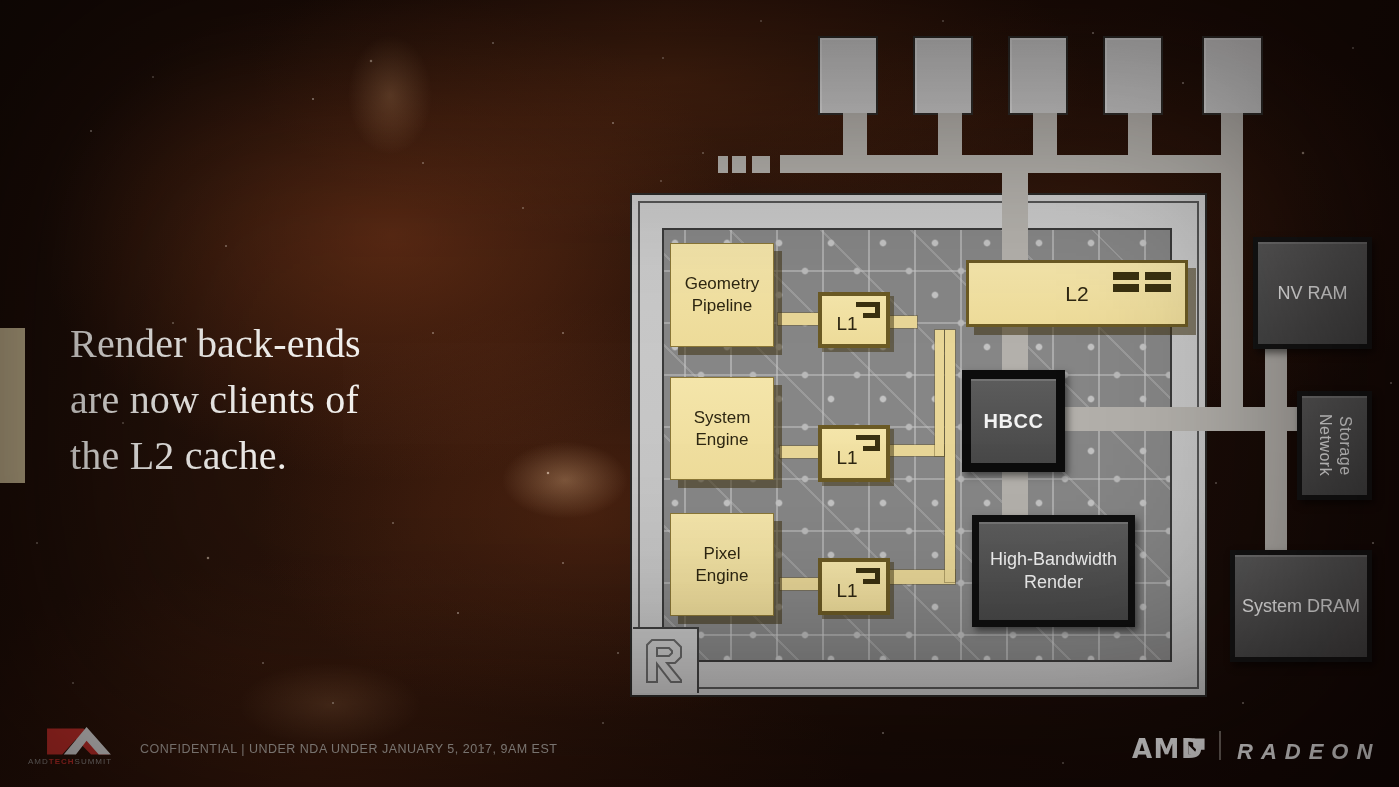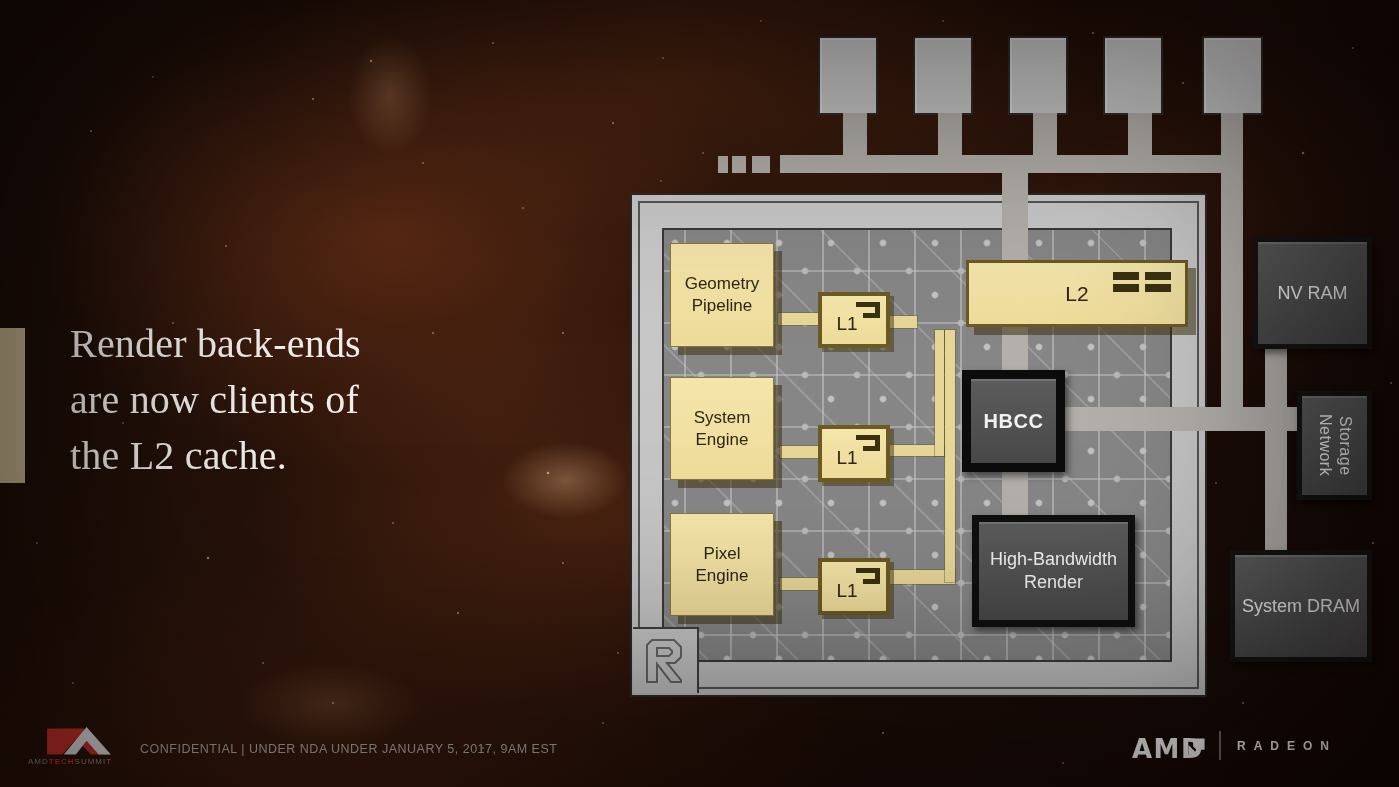--- a/index.html
+++ b/index.html
@@ -96,22 +96,22 @@
   
   .confidential { position:absolute; left:140px; top:742px; font-size:12.5px; letter-spacing:.5px; color:#b9b3ad; }
   .summit-logo { position:absolute; left:44px; top:724px; }
   .summit-text { position:absolute; left:28px; top:757px; width:106px; text-align:left;
     font-size:8px; letter-spacing:1px; color:#9b9795; }
   .summit-text .red { color:#d8352f; font-weight:bold; }
   .amd-word { position:absolute; left:1132px; top:734px; font-size:26px; font-weight:bold;
     letter-spacing:1.5px; color:#ffffff; font-family:"DejaVu Sans", sans-serif; }
   .amd-mark { position:absolute; left:1187px; top:737px; }
   .brand-divider { position:absolute; left:1219px; top:731px; width:2px; height:29px; background:rgba(195,189,180,.55); }
-  .radeon-word { position:absolute; left:1237px; top:739px; font-size:12px; font-weight:bold;
-    letter-spacing:8px; color:#ffffff; }
+  .radeon-word { position:absolute; left:1237px; top:739px; font-size:22px; font-weight:bold;
+    letter-spacing:8px; color:#ffffff;font-style:italic; }
 </style>
 </head>
 <body>
 
 <div class="stage">
   <div class="stars"></div>
 
   <div class="accent-bar"></div>
 
   <h1 class="headline">

